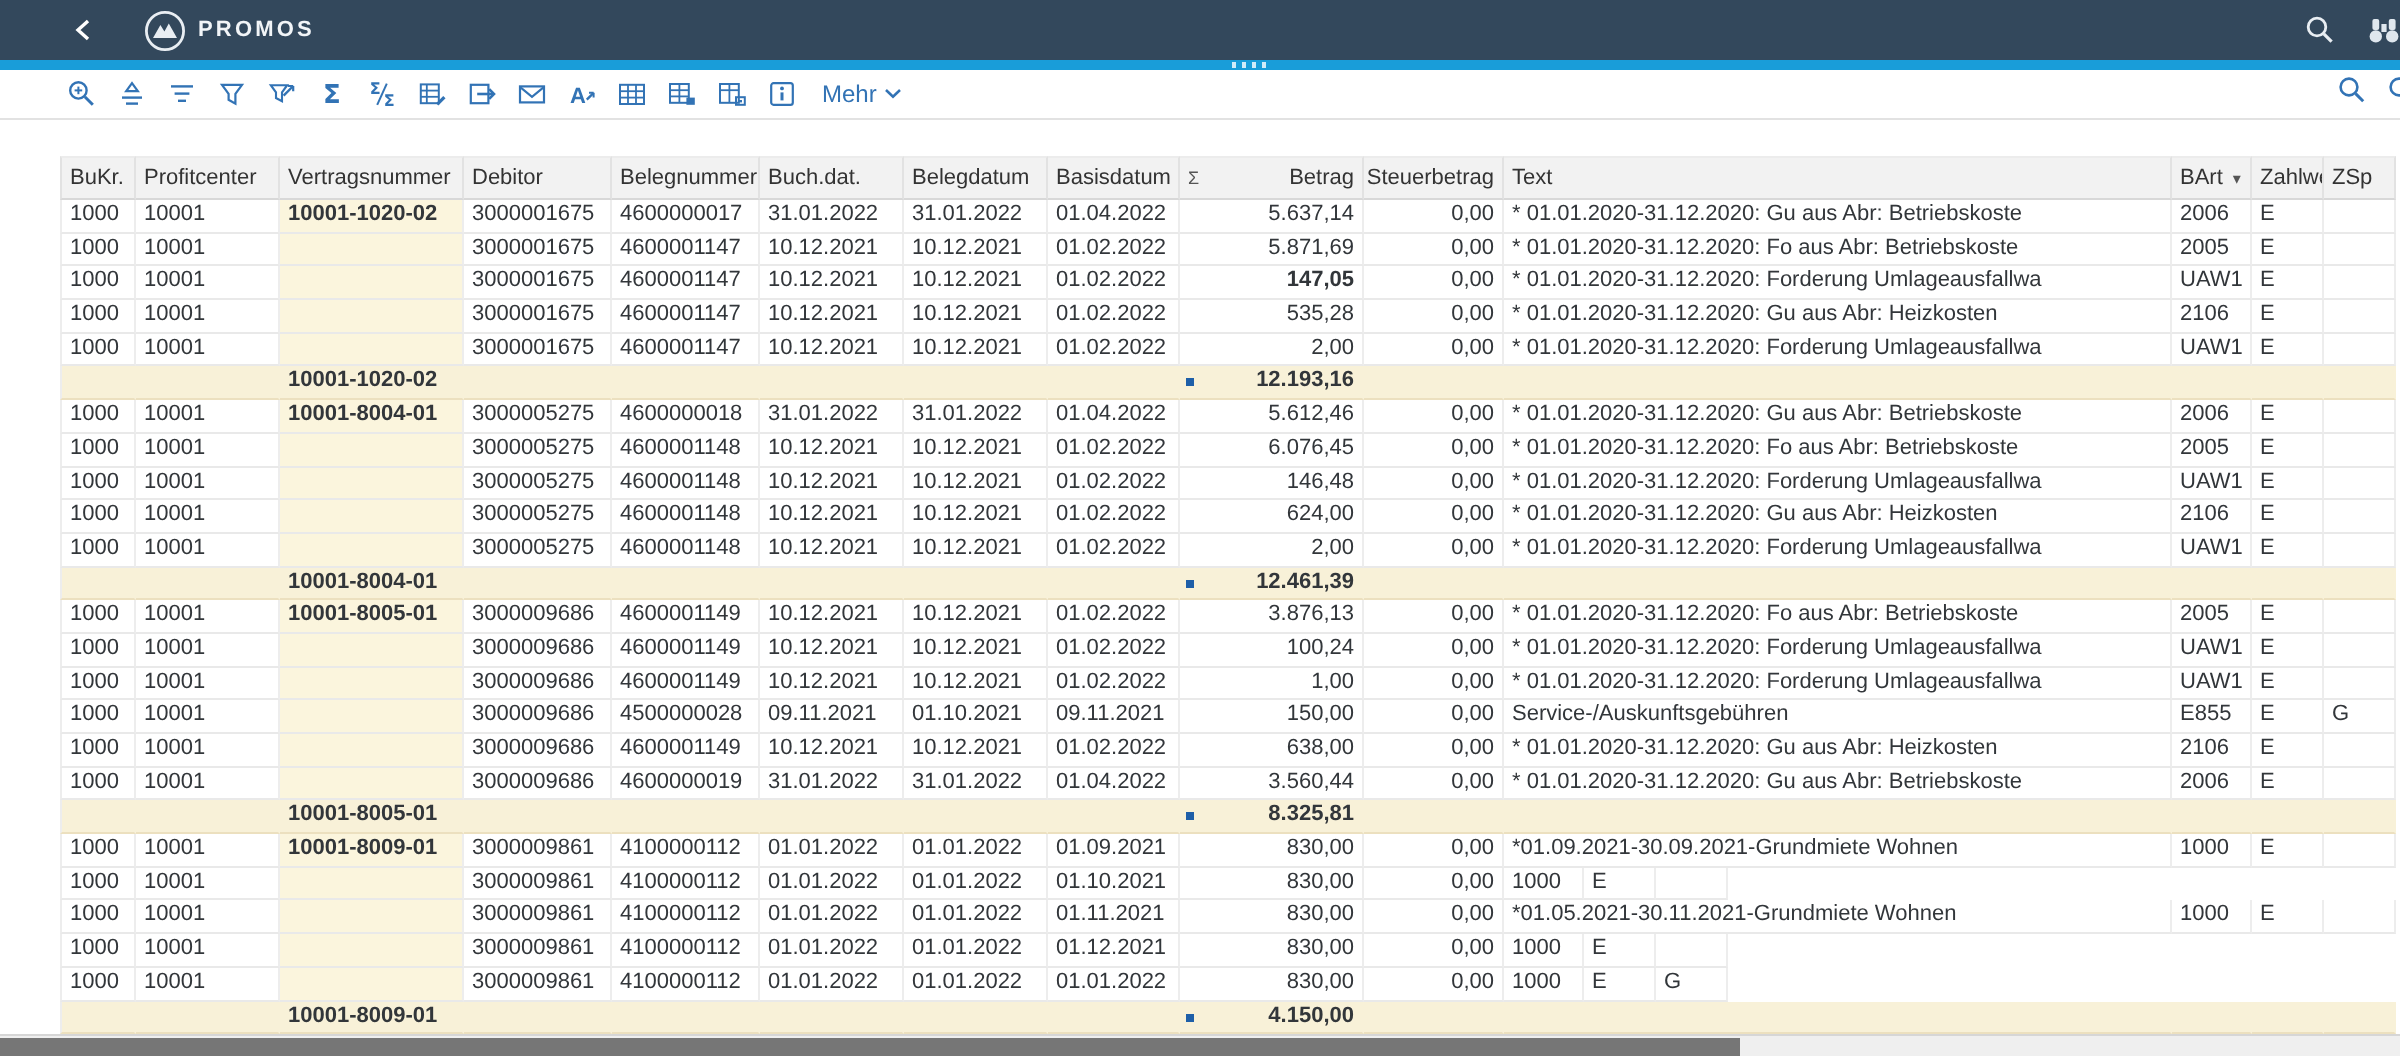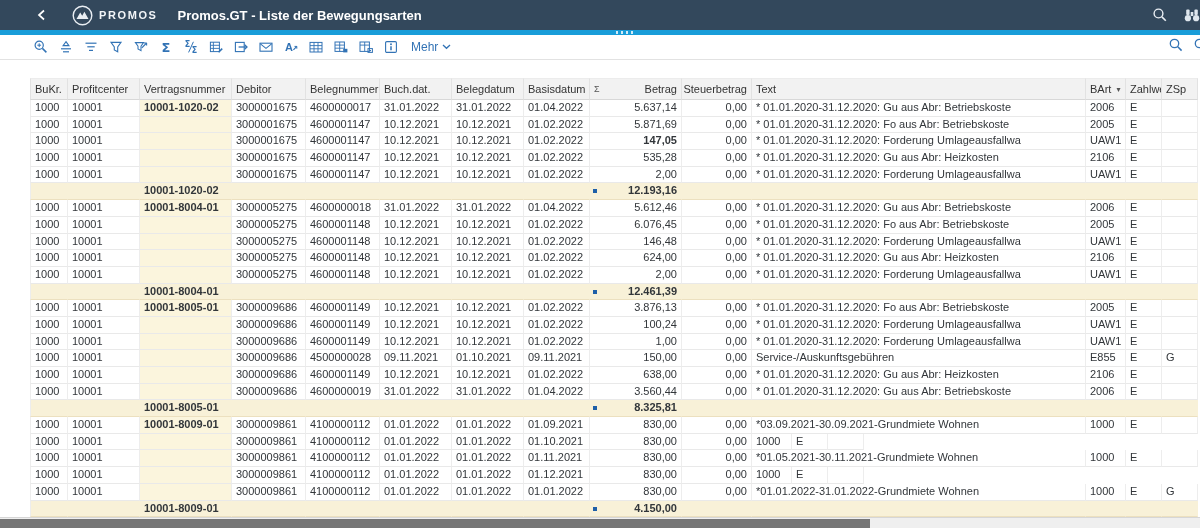--- a/index.html
+++ b/index.html
@@ -66,21 +66,20 @@
         <polyline points="8,1.5 3,6 8,10.5" fill="none" stroke="#ffffff" stroke-width="1.7"></polyline>
       </svg>
   </button>
   <div class="logo">
     <svg width="21" height="21" viewBox="0 0 21 21">
       <circle cx="10.5" cy="10.5" r="9.3" fill="none" stroke="#e9eef3" stroke-width="1.4"></circle>
       <path d="M4.5 14 L8.2 7.5 L10.2 10.8 L12.4 6.8 L16.5 14 Z" fill="#e9eef3"></path>
     </svg>
     <span class="logo-text">PROMOS</span>
   </div>
-  <span class="shell-title">Promos.GT - Liste der Bewegungsarten</span>
   <button class="shell-search">
     <svg width="16" height="16" viewBox="0 0 16 16">
       <circle cx="6.5" cy="6.5" r="4.4" fill="none" stroke="#e9eef3" stroke-width="1.4"></circle>
       <line x1="9.9" y1="9.9" x2="13.8" y2="13.8" stroke="#e9eef3" stroke-width="1.6"></line>
     </svg>
   </button>
   <button class="shell-binoculars">
     <svg width="18" height="16" viewBox="0 0 18 16">
       <rect x="3.2" y="2.5" width="3.4" height="5.5" rx="1" fill="#dfe7ee"></rect>
       <rect x="11.4" y="2.5" width="3.4" height="5.5" rx="1" fill="#dfe7ee"></rect>
@@ -587,21 +586,21 @@
       <div class="td" style="width: 38px;">1000</div>
       <div class="td" style="width: 72px;">10001</div>
       <div class="td vn b" style="width: 92px;">10001-8009-01</div>
       <div class="td" style="width: 74px;">3000009861</div>
       <div class="td" style="width: 74px;">4100000112</div>
       <div class="td" style="width: 72px;">01.01.2022</div>
       <div class="td" style="width: 72px;">01.01.2022</div>
       <div class="td" style="width: 66px;">01.09.2021</div>
       <div class="td num" style="width: 92px;">830,00</div>
       <div class="td num" style="width: 70px;">0,00</div>
-      <div class="td" style="width: 334px;">*03.09.2021-30.09.2021-Grundmiete Wohnen</div>
+      <div class="td" style="width: 334px;">*01.09.2021-30.09.2021-Grundmiete Wohnen</div>
       <div class="td" style="width: 40px;">1000</div>
       <div class="td" style="width: 36px;">E</div>
       <div class="td" style="width: 36px;"></div>
     </div>
     <div class="tr">
       <div class="td" style="width: 38px;">1000</div>
       <div class="td" style="width: 72px;">10001</div>
       <div class="td vn" style="width: 92px;"></div>
       <div class="td" style="width: 74px;">3000009861</div>
       <div class="td" style="width: 74px;">4100000112</div>
@@ -649,21 +648,20 @@
       <div class="td" style="width: 38px;">1000</div>
       <div class="td" style="width: 72px;">10001</div>
       <div class="td vn" style="width: 92px;"></div>
       <div class="td" style="width: 74px;">3000009861</div>
       <div class="td" style="width: 74px;">4100000112</div>
       <div class="td" style="width: 72px;">01.01.2022</div>
       <div class="td" style="width: 72px;">01.01.2022</div>
       <div class="td" style="width: 66px;">01.01.2022</div>
       <div class="td num" style="width: 92px;">830,00</div>
       <div class="td num" style="width: 70px;">0,00</div>
-      <div class="td" style="width: 334px;">*01.01.2022-31.01.2022-Grundmiete Wohnen</div>
       <div class="td" style="width: 40px;">1000</div>
       <div class="td" style="width: 36px;">E</div>
       <div class="td" style="width: 36px;">G</div>
     </div>
     <div class="tr st">
       <div class="td" style="width: 38px;"></div>
       <div class="td" style="width: 72px;"></div>
       <div class="td b" style="width: 92px;">10001-8009-01</div>
       <div class="td" style="width: 74px;"></div>
       <div class="td" style="width: 74px;"></div>

